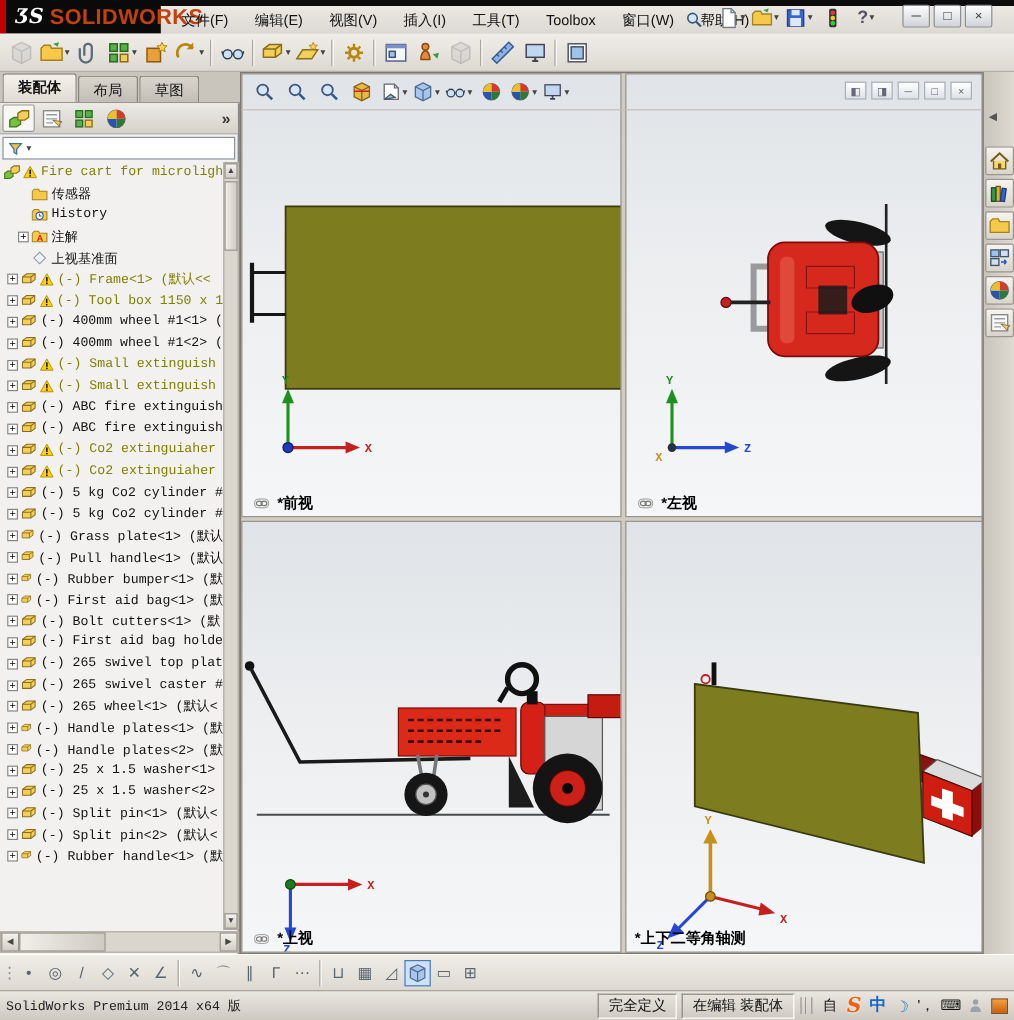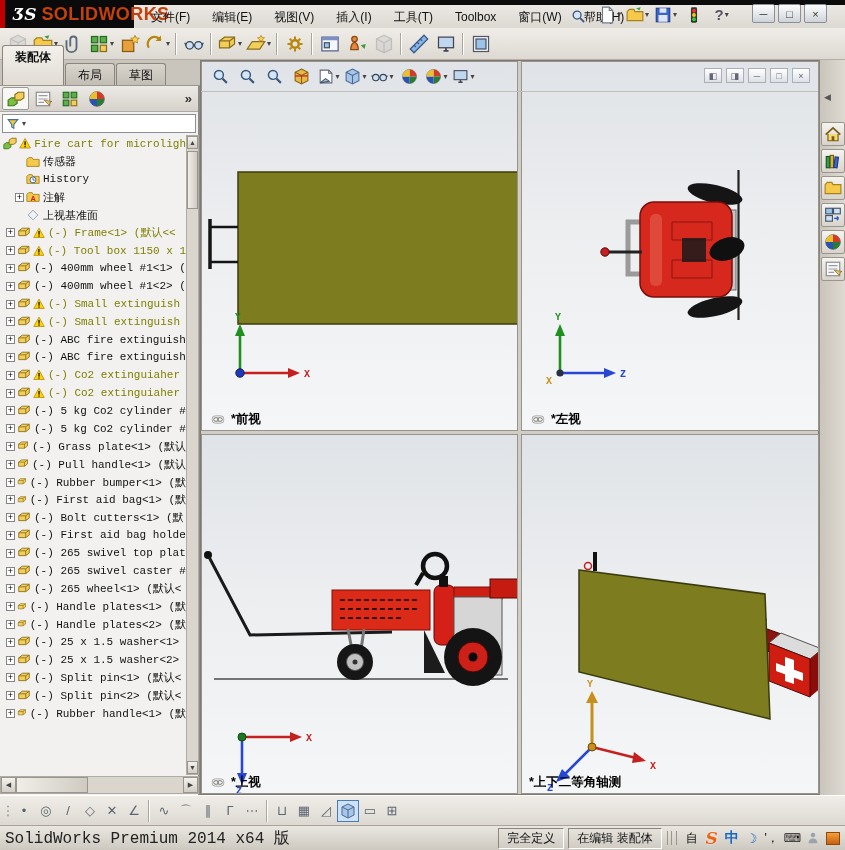--- a/index.html
+++ b/index.html
@@ -31,21 +31,21 @@
   .tbtn{height:27px;min-width:27px;display:flex;align-items:center;justify-content:center;gap:1px;
         border:1px solid transparent;border-radius:2px;padding:0 1px;}
   .tbtn.disabled{opacity:.4;filter:grayscale(85%);}
   .tsep{width:2px;height:22px;margin:0 3px;border-left:1px solid #aaa69e;border-right:1px solid #fff;}
   .dd{font-size:8px;color:#444;line-height:8px;}
 
   
   #cmdtabs{left:0;top:60px;width:200px;height:26px;background:#c9c5bd;display:flex;align-items:flex-end;padding-left:2px;border-bottom:1px solid #9a968e;}
   .ctab{height:22px;padding:3px 12px 0;border:1px solid #8a867e;border-bottom:none;border-radius:3px 3px 0 0;
         background:linear-gradient(180deg,#d9d5cd,#c2beb6);margin-right:1px;font-size:12px;}
-  .ctab.active{background:linear-gradient(180deg,#f4f1ec,#e0dcd4);height:40px;font-weight:bold;}
+  .ctab.active{background:linear-gradient(180deg,#f4f1ec,#e0dcd4);height:24px;font-weight:bold;}
   #leftpanel{left:0;top:86px;width:200px;height:709px;background:#f2f1ef;border-right:2px solid #8a8a8a;}
   #paneltabs{position:absolute;left:0;top:0;width:198px;height:26px;background:linear-gradient(180deg,#eceae6,#d6d2ca);
              display:flex;align-items:center;padding-left:2px;border-bottom:1px solid #aaa;}
   .ptab{width:27px;height:23px;display:flex;align-items:center;justify-content:center;border:1px solid transparent;border-radius:2px;}
   .ptab.active{background:#f8f7f4;border-color:#999;}
   #panel-more{margin-left:auto;margin-right:6px;font-weight:bold;color:#333;font-size:13px;}
   #filterrow{position:absolute;left:2px;top:28px;width:194px;height:19px;background:#fff;
              border:1px solid #8a8f98;display:flex;align-items:center;padding-left:3px;gap:2px;}
   #tree{position:absolute;left:0;top:49px;width:186px;height:640px;overflow:hidden;background:#f2f1ef;}
   .trow{height:17.8px;display:flex;align-items:center;white-space:nowrap;overflow:hidden;
@@ -89,21 +89,21 @@
          background:linear-gradient(180deg,#f6f4f0,#d8d4cc);display:flex;align-items:center;justify-content:center;}
 
   
   #snapbar{left:0;top:795px;width:845px;height:30px;background:linear-gradient(180deg,#f0ede8,#ddd9d2);
            border-top:1px solid #fff;display:flex;align-items:center;padding-left:3px;}
   .snapg{width:22px;height:22px;display:flex;align-items:center;justify-content:center;
          color:#5a6570;font-size:13px;border:1px solid transparent;}
   .snapg.active{border:1px solid #4a7ab8;background:#cde2f6;}
   #statusbar{left:0;top:825px;width:845px;height:25px;background:linear-gradient(180deg,#eae7e0,#cdc9c1);
              border-top:1px solid #a8a49c;display:flex;align-items:center;}
-  #status-left{margin-left:5px;font-family:"Liberation Mono",monospace;font-size:16px;color:#222;}
+  #status-left{margin-left:5px;font-family:"Liberation Mono",monospace;font-size:11px;color:#222;}
   .sunken{border:1px solid;border-color:#8a867e #fff #fff #8a867e;padding:1px 8px;margin-left:4px;font-size:12px;}
   .grip3{width:10px;height:14px;margin:0 5px;border-left:1px solid #9a968e;border-right:1px solid #9a968e;
          background:linear-gradient(90deg,transparent 3px,#9a968e 3px,#9a968e 4px,transparent 4px);}
   .ime-item{min-width:16px;height:18px;display:flex;align-items:center;justify-content:center;margin:0 2px;font-size:12px;}
   .ime-sogou{color:#f06010;font-weight:bold;font-size:17px;font-family:"DejaVu Serif",serif;font-style:italic;
              text-shadow:0 0 2px #fff;}
   .ime-cn{color:#1668c8;font-weight:bold;font-size:14px;}
   .ime-moon{color:#1668c8;font-size:13px;}
   .ime-box{width:14px;height:13px;background:linear-gradient(180deg,#f6a03a,#c86010);border:1px solid #8a4a10;}
 </style>

